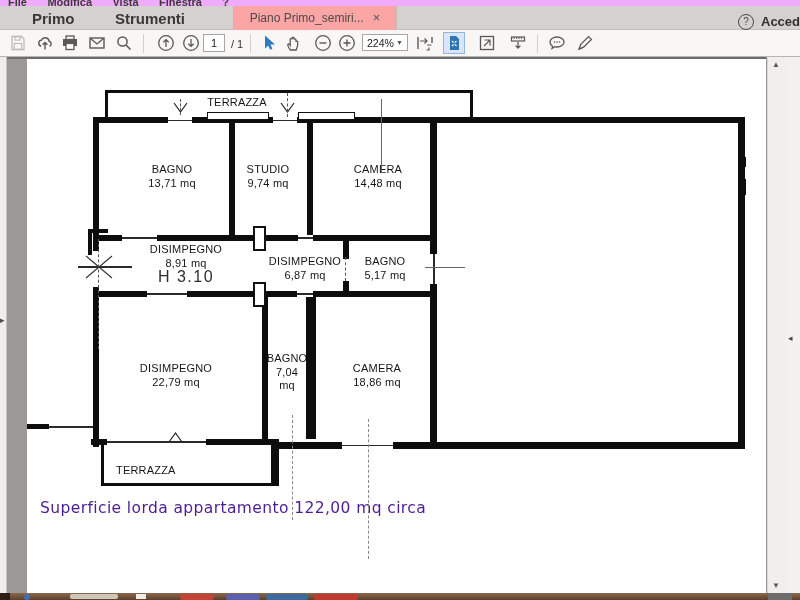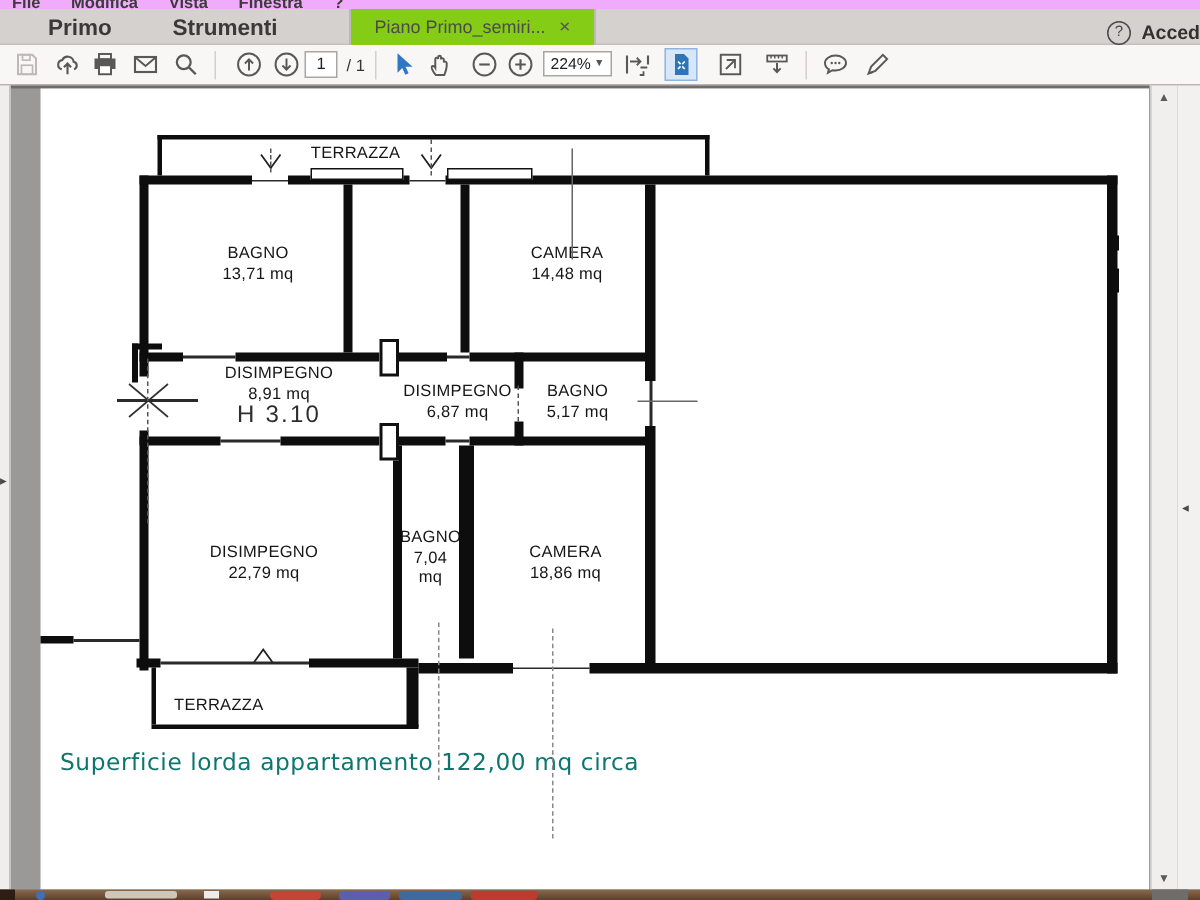--- a/index.html
+++ b/index.html
@@ -9,21 +9,21 @@
   #menubar{position:absolute;left:0;top:0;width:800px;height:6px;background:#f0abfc;overflow:hidden;}
   #menubar .mi{position:relative;top:-8px;display:inline-block;margin-left:16px;
                font-size:11px;font-weight:bold;color:#3c3b39;}
   #menubar .mi:first-child{margin-left:8px;}
   
   #tabbar{position:absolute;left:0;top:6px;width:800px;height:24px;background:#d4d1ce;
           border-bottom:1px solid #c2bfbc;box-sizing:border-box;}
   .toptab{position:absolute;top:4px;font-size:15px;font-weight:bold;color:#3a3938;cursor:default;}
   #tab-home{left:32px;}
   #tab-tools{left:115px;}
-  #doc-tab{position:absolute;left:233px;top:0;width:164px;height:24px;background:#84cc16;
+  #doc-tab{position:absolute;left:233px;top:0;width:164px;height:24px;background:#fca5a5;
            border-left:1px solid #bdbab7;border-right:1px solid #bdbab7;box-sizing:border-box;
            display:flex;align-items:center;justify-content:center;gap:9px;}
   #doc-tab .tlabel{font-size:12px;color:#4c4b49;white-space:nowrap;}
   #doc-tab .tclose{font-size:13px;color:#555;line-height:10px;}
   #help-btn{position:absolute;left:738px;top:8px;width:14px;height:14px;border:1.5px solid #4a4948;
             border-radius:50%;font-size:10px;text-align:center;line-height:14px;color:#4a4948;}
   #signin{position:absolute;left:761px;top:8px;font-size:13px;font-weight:bold;color:#323130;}
   
   #toolbar{position:absolute;left:0;top:30px;width:800px;height:27px;background:#f8f7f6;
            border-bottom:1px solid #b7b4b1;box-sizing:border-box;}
@@ -58,21 +58,21 @@
   .tv{position:absolute;background:#2a2a2a;width:1.5px;}
   .dash{position:absolute;width:0;border-left:1px dashed #555;}
   .gdash{position:absolute;width:0;border-left:1px dashed #888;}
   .gh{position:absolute;background:#666;height:1px;}
   .gv{position:absolute;background:#666;width:1px;}
   .win{position:absolute;background:#fff;border:1.5px solid #111;box-sizing:border-box;}
   .jamb{position:absolute;background:#fff;border:2px solid #111;box-sizing:border-box;}
   .lbl{position:absolute;font-size:11px;color:#161616;text-align:center;line-height:13.5px;letter-spacing:0.2px;}
   .lbl.left{text-align:left;}
   .h3line{font-size:16px;letter-spacing:1.5px;color:#2e2e2e;}
-  .cap{position:absolute;font-family:"DejaVu Sans",sans-serif;color:#0f766e;}
+  .cap{position:absolute;font-family:"DejaVu Sans",sans-serif;color:#4c1d95;}
   .arr{position:absolute;}
 </style>
 </head>
 <body>
 
 <div class="app">
 
   <div id="menubar">
     <span class="mi">File</span>
     <span class="mi">Modifica</span>
@@ -216,20 +216,24 @@
     </div>
 
   <div id="pagecanvas">
     <div id="plan">
 
       <div class="lbl" style="left:160px;top:37px;width:100px">TERRAZZA</div>
 
       <div class="lbl" style="left:95px;top:104px;width:100px">
         <div>BAGNO</div>
         <div>13,71 mq</div>
+      </div>
+      <div class="lbl" style="left:191px;top:104px;width:100px">
+        <div>STUDIO</div>
+        <div>9,74 mq</div>
       </div>
       <div class="lbl" style="left:301px;top:104px;width:100px">
         <div>CAMERA</div>
         <div>14,48 mq</div>
       </div>
       <div class="lbl" style="left:109px;top:184px;width:100px">
         <div>DISIMPEGNO</div>
         <div>8,91 mq</div>
         <div class="h3line">H 3.10</div>
       </div>

